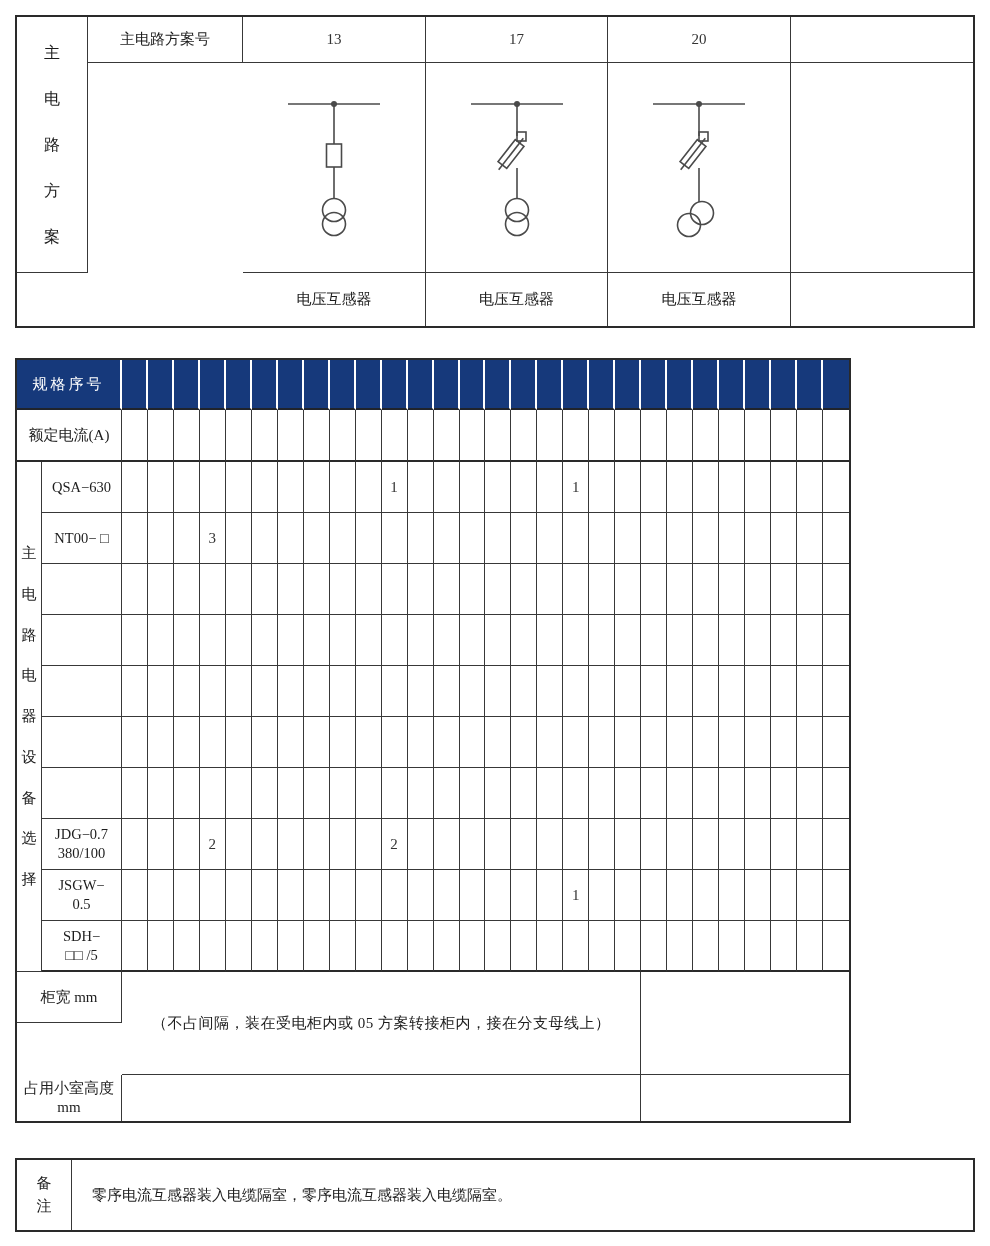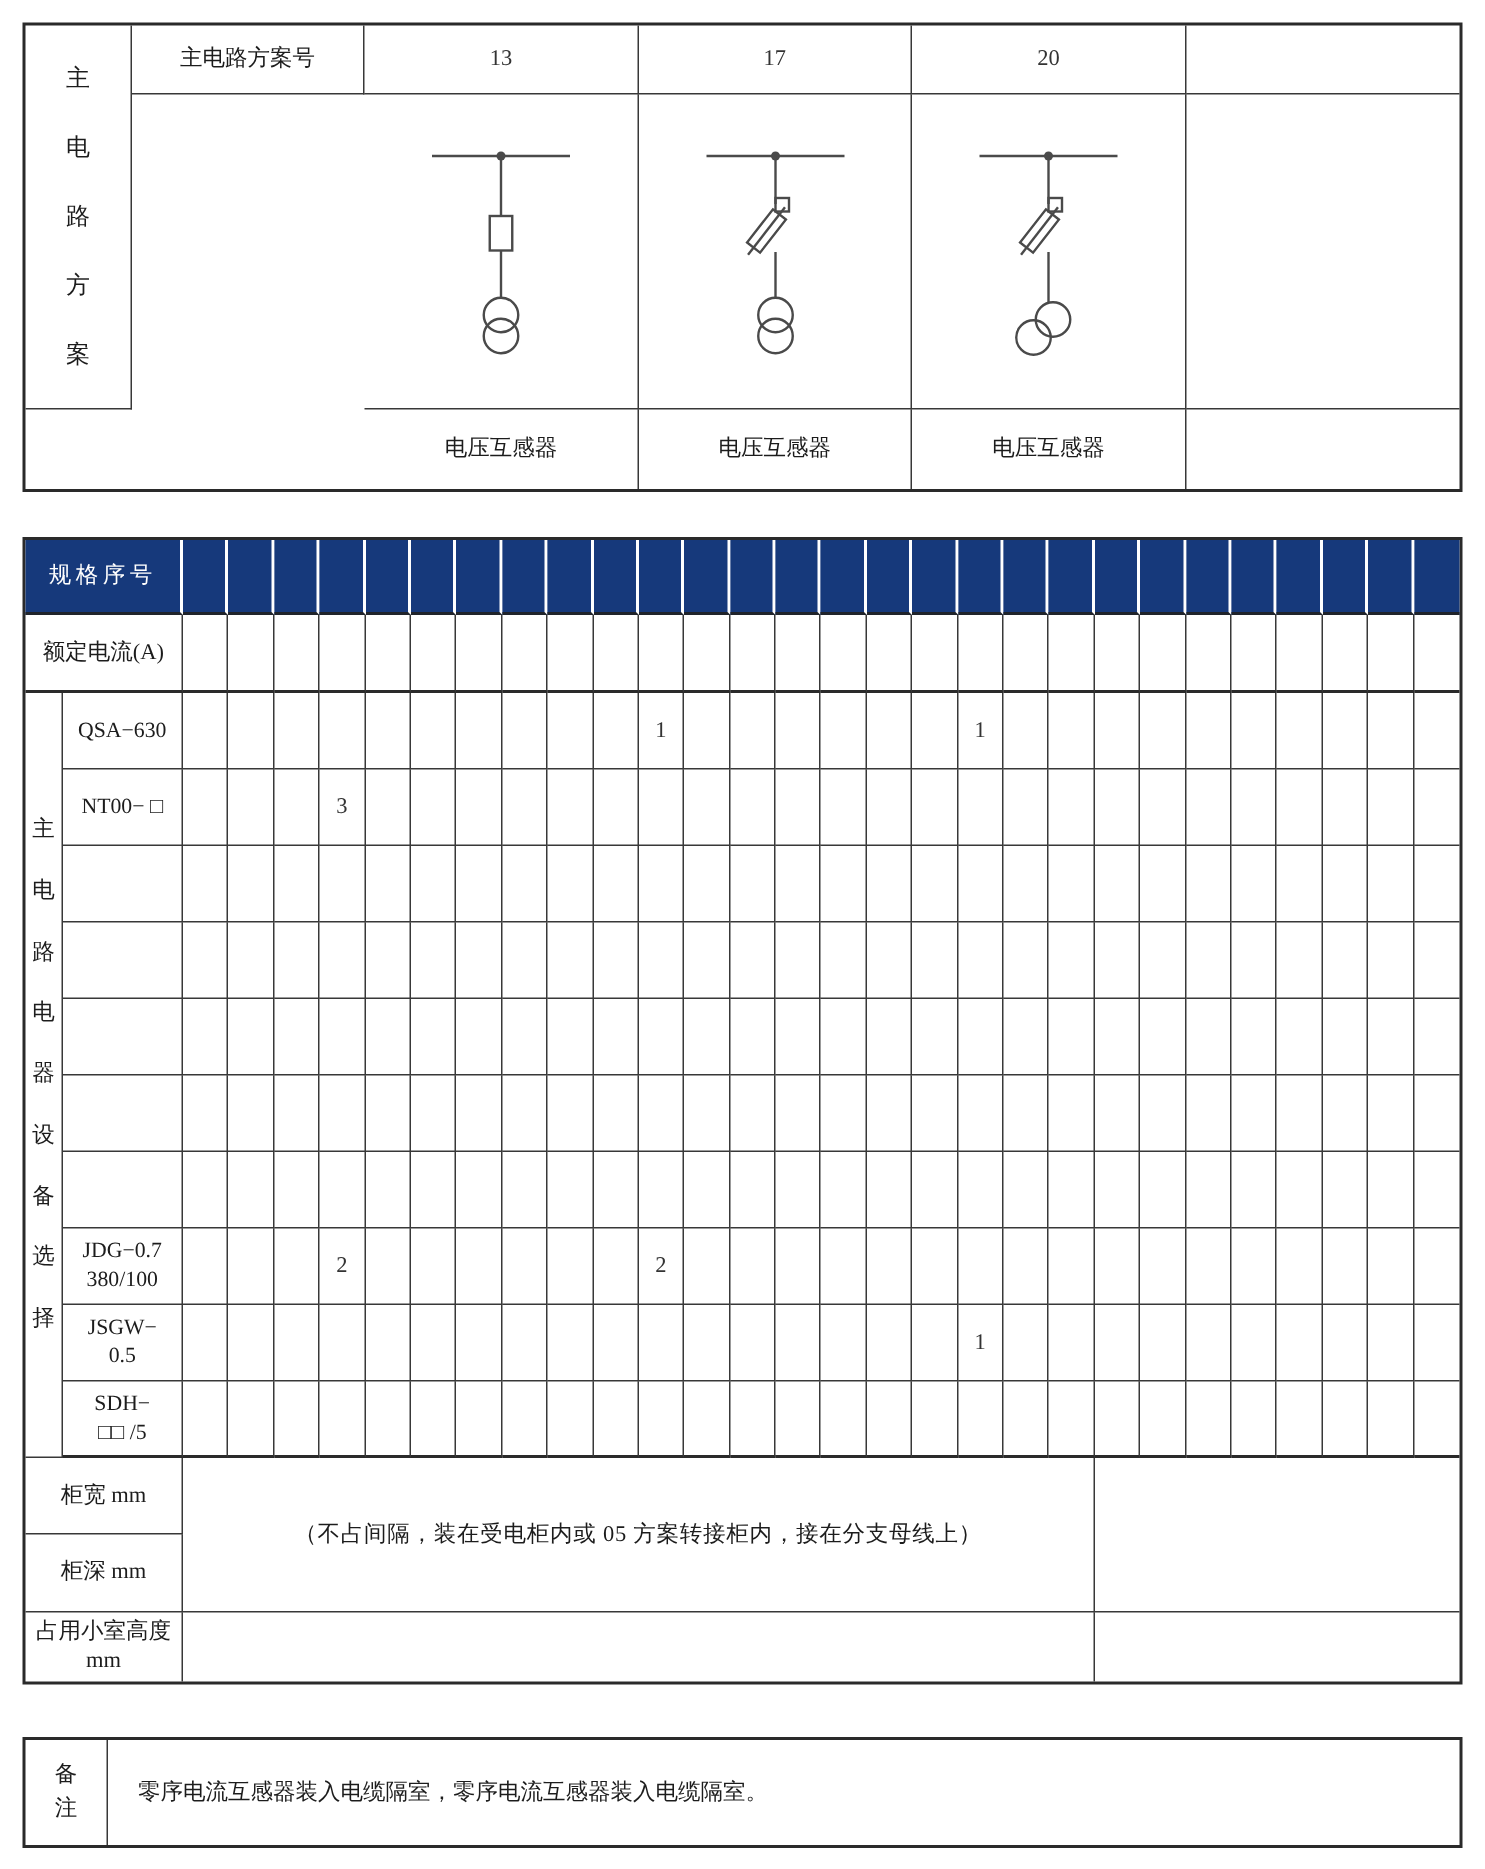--- a/index.html
+++ b/index.html
@@ -106,21 +106,21 @@
   </div>
 
   <div class="cell noR" style="grid-column:6; grid-row:2;"></div>
 
   <div class="cell noB" style="grid-column:3; grid-row:3;">电压互感器</div>
   <div class="cell noB" style="grid-column:4; grid-row:3;">电压互感器</div>
   <div class="cell noB" style="grid-column:5; grid-row:3;">电压互感器</div>
   <div class="cell noB noR" style="grid-column:6; grid-row:3;"></div>
 </div>
 
-<div class="tbl" style="left:15px; top:358px; width:960px; height:765px;
+<div class="tbl" style="left:15px; top:358px; width:836px; height:765px;
             grid-template-columns:25px 80px repeat(28, 1fr);
             grid-template-rows:50px 52px repeat(10, 51px) 51px 52px auto;">
 
 <div class="cell blue whitetext" style="grid-area: 1 / 1 / auto / span 2; background: rgb(22, 57, 123);">规格序号</div>
     <div class="cell blue" style="grid-area: 1 / 3; background: rgb(22, 57, 123);"></div>
     <div class="cell blue" style="grid-area: 1 / 4; background: rgb(22, 57, 123);"></div>
     <div class="cell blue" style="grid-area: 1 / 5; background: rgb(22, 57, 123);"></div>
     <div class="cell blue" style="grid-area: 1 / 6; background: rgb(22, 57, 123);"></div>
     <div class="cell blue" style="grid-area: 1 / 7; background: rgb(22, 57, 123);"></div>
     <div class="cell blue" style="grid-area: 1 / 8; background: rgb(22, 57, 123);"></div>
@@ -485,21 +485,20 @@
     <div class="cell num thickB" style="grid-area: 12 / 24;"></div>
     <div class="cell num thickB" style="grid-area: 12 / 25;"></div>
     <div class="cell num thickB" style="grid-area: 12 / 26;"></div>
     <div class="cell num thickB" style="grid-area: 12 / 27;"></div>
     <div class="cell num thickB" style="grid-area: 12 / 28;"></div>
     <div class="cell num thickB" style="grid-area: 12 / 29;"></div>
     <div class="cell num thickB noR" style="grid-area: 12 / 30;"></div>
     <div class="cell " style="grid-area: 13 / 1 / auto / span 2;">柜宽 mm</div>
     <div class="cell note-cell" style="grid-area: 13 / 3 / span 2 / span 20;">（不占间隔，装在受电柜内或 05 方案转接柜内，接在分支母线上）</div>
     <div class="cell noR" style="grid-area: 13 / 23 / span 2 / span 8;"></div>
-    <div class="cell " style="grid-area: 14 / 1 / auto / span 2;">柜深 mm</div>
     <div class="cell vstack noB" style="grid-area: 15 / 1 / auto / span 2;">
       <div>占用小室高度</div>
       <div>mm</div>
     </div>
     <div class="cell noB" style="grid-area: 15 / 3 / auto / span 20;"></div>
     <div class="cell noB noR" style="grid-area: 15 / 23 / auto / span 8;"></div>
   </div>
 
 <div class="tbl" style="left:15px; top:1158px; width:960px; height:74px;
             grid-template-columns:55px auto; grid-template-rows:auto;">

